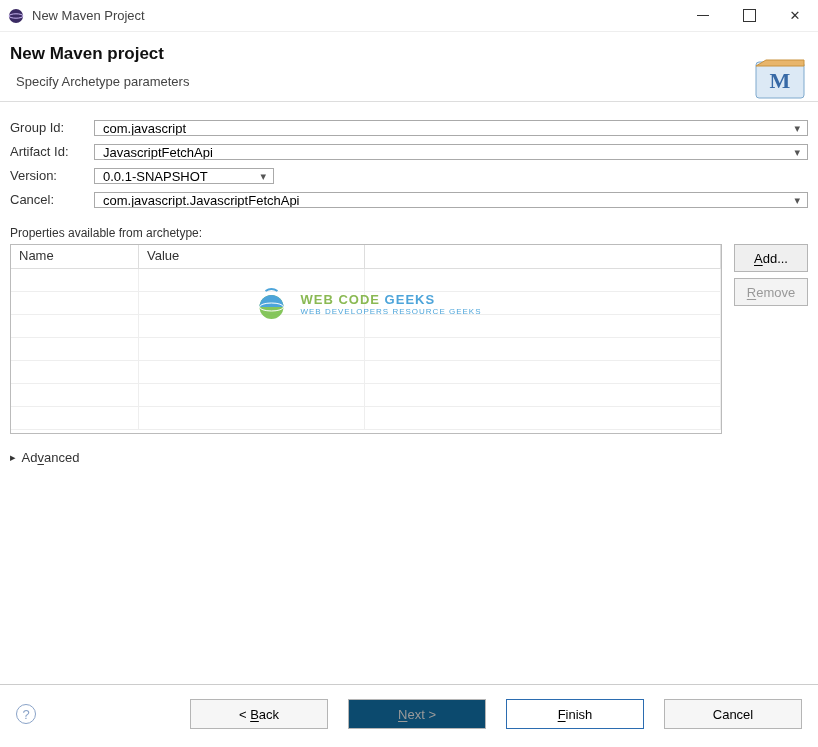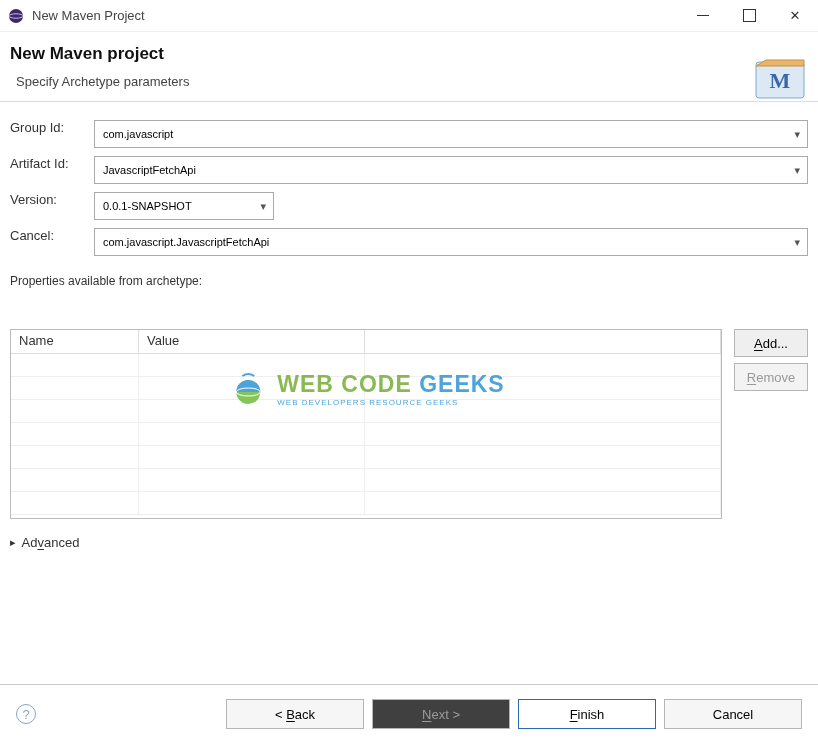--- a/index.html
+++ b/index.html
@@ -65,34 +65,34 @@
     .form-row {
       display: flex; margin-bottom: 8px;
     }
     .form-row label {
       width: 84px; font-size: 13px; color: #333;
     }
     .field-wrap {
       flex: 1; position: relative;
     }
     .combo {
-      width: 100%; height: 28px;
+      width: 100%; height: 16px;
       border: 1px solid #aaa;
       padding: 2px 26px 2px 8px;
-      font-size: 11px; font-family: inherit;
+      font-size: 13px; font-family: inherit;
       background: #fff;
       appearance: none; -webkit-appearance: none;
     }
     .combo-short { width: 180px; }
     .chevron {
       position: absolute; right: 8px; top: 50%; transform: translateY(-50%);
       pointer-events: none; color: #555; font-size: 11px;
     }
     .props-label { margin: 10px 0 4px 0; font-size: 12px; }
-    .props-row { display:flex; align-items: flex-start; gap: 12px; margin-top: 37px; }
+    .props-row { display:flex; align-items: flex-start; gap: 12px; }
     .table {
       border: 1px solid #bbb; flex:1;
       display: flex; flex-direction: column;
       height: 190px;
       position: relative;
     }
     .thead { display:flex; height:24px; background:#fff; }
     .thead .th {
       border-right: 1px solid #ddd; border-bottom:1px solid #ddd;
       padding: 3px 8px; font-size:13px; text-align:left;
@@ -121,38 +121,38 @@
       border-top: 1px solid #ccc;
       padding: 14px 16px 18px 16px;
       display:flex; align-items:center;
     }
     .help-icon {
       width:20px; height:20px; border:1.5px solid #8aa3c8; border-radius:50%;
       display:flex; align-items:center; justify-content:center;
       color:#8aa3c8; font-size:13px; cursor:pointer;
     }
     .footer .spacer { flex:1; }
-    .footer-btns { display:flex; gap:8px; }
+    .footer-btns { display:flex; gap:20px; }
     .footer-btn {
       width: 138px; height: 30px;
       border:1px solid #b5b5b5; background:#f6f6f6;
       font-size:13px; font-family:inherit; cursor:pointer;
     }
     .footer-btn.primary { border:1.5px solid #2b6cb0; background:#fff; }
-    .footer-btn.disabled { color:#9a9a9a; background:#404040; cursor:default; }
+    .footer-btn.disabled { color:#9a9a9a; background:#0c4a6e; cursor:default; }
     
     .mn { text-decoration: underline; text-underline-offset: 2px; }
     
     .watermark {
       position:absolute; left:50%; top:38px; transform:translateX(-50%);
       display:flex; align-items:center; gap:8px; opacity:0.9; pointer-events:none;
       white-space: nowrap;
     }
     .wm-text { display:flex; flex-direction:column; }
-    .wm-main { font-size:23px; font-weight:600; letter-spacing:1px; color:#7eb241; }
+    .wm-main { font-size:13px; font-weight:600; letter-spacing:1px; color:#7eb241; }
     .wm-main .g { color:#3a9bd6; }
     .wm-sub { font-size:8px; letter-spacing:1px; color:#3a9bd6; }
   </style>
 </head>
 <body>
 
 <div class="titlebar">
   <span class="app-icon">
     <svg width="16" height="16" viewBox="0 0 16 16">
       <circle cx="8" cy="8" r="7" fill="#3a2a63"></circle>

